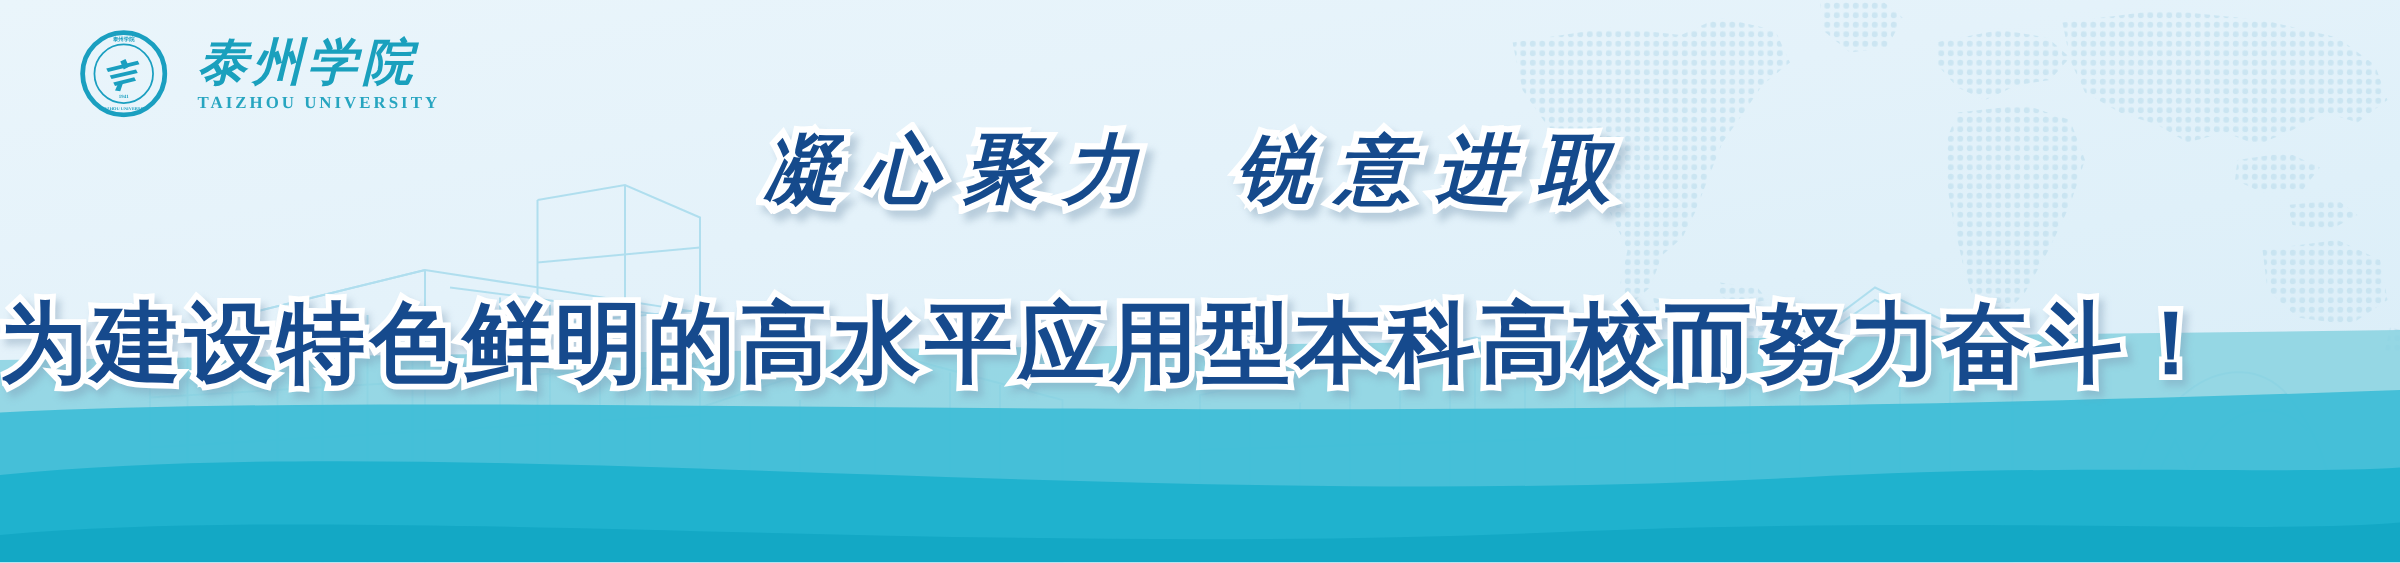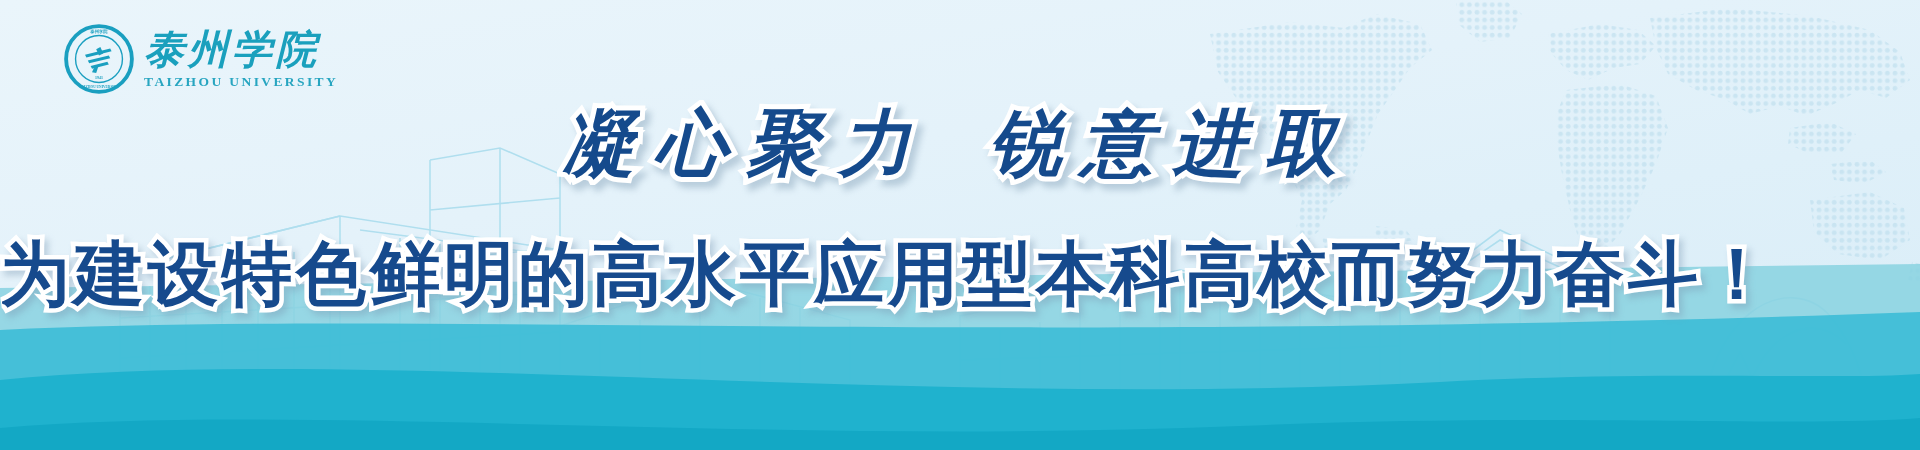--- a/index.html
+++ b/index.html
@@ -27,21 +27,21 @@
 
   
   .waves{
     position:absolute;left:0;bottom:0;width:1920px;height:190px;
     pointer-events:none;
   }
 
   
   .logo-wrap{
     position:absolute;left:64px;top:24px;
-    display:flex;align-items:center;gap:10px;
+    display:flex;align-items:center;gap:24px;
   }
   .emblem{width:70px;height:70px;display:block;}
   .logo-text{display:flex;flex-direction:column;justify-content:center;line-height:1;}
   .logo-cn{
     font-family:"Liberation Serif","DejaVu Serif",serif;
     font-size:40px;font-weight:700;color:#1aa0bd;letter-spacing:4px;
     font-style:italic;white-space:nowrap;
   }
   .logo-en{
     font-family:"Liberation Serif","DejaVu Serif",serif;
@@ -49,21 +49,21 @@
     margin-top:5px;white-space:nowrap;text-align:center;
   }
 
   
   .headline{
     position:absolute;left:0;top:96px;width:1920px;
     text-align:center;pointer-events:none;
   }
   .line1{
     font-family:"Liberation Serif","DejaVu Serif",serif;
-    font-size:72px;font-weight:700;font-style:italic;
+    font-size:60px;font-weight:700;font-style:italic;
     color:#154a8c;letter-spacing:20px;white-space:nowrap;
     display:inline-block;
     -webkit-text-stroke:10px #ffffff;
     paint-order:stroke fill;
     filter:drop-shadow(5px 6px 3px rgba(120,150,175,.40));
   }
   .line2-wrap{
     position:absolute;left:0;top:228px;width:1596px;text-align:center;
     pointer-events:none;
   }

